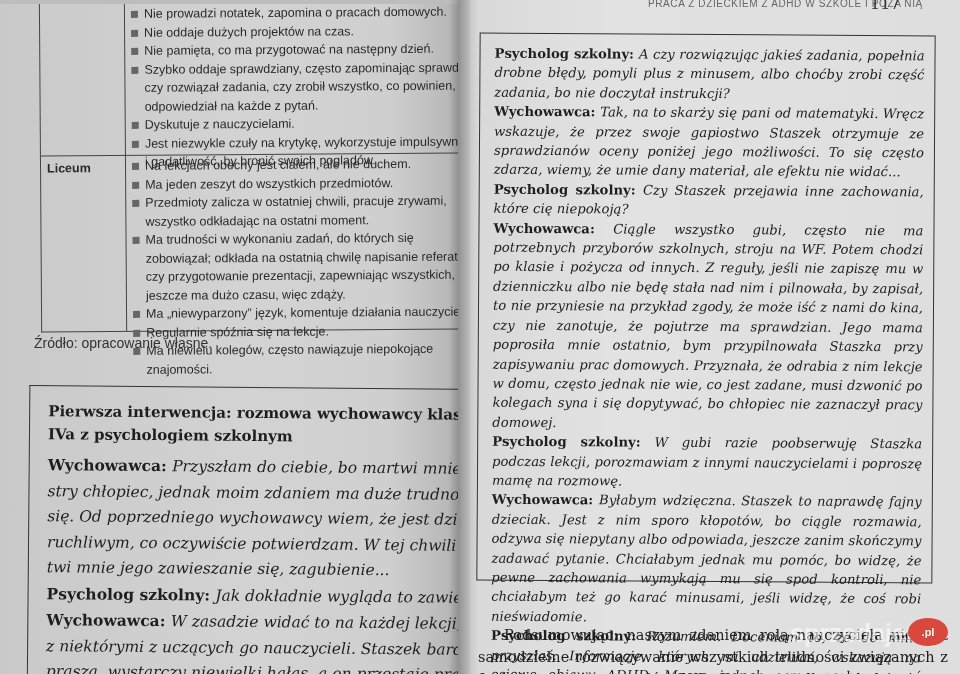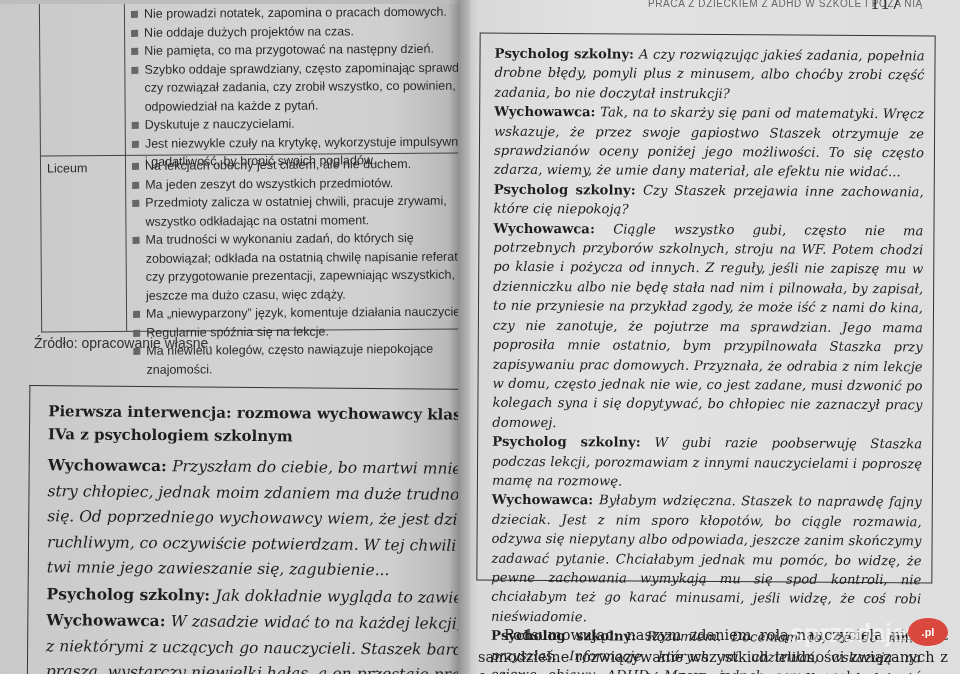--- a/index.html
+++ b/index.html
@@ -28,21 +28,21 @@
       position: absolute; left: 40px; top: -10px; width: 440px; height: 337px;
       border-left: 1px solid #444; border-bottom: 1px solid #444;
       font-family: "Liberation Sans", sans-serif; font-size: 12.5px; color: #2a2a2a;
       transform: rotate(-0.4deg);
     }
     .table .col-divider { position: absolute; left: 84px; top: 0; bottom: 0; border-left: 1px solid #444; }
     .table .row-divider { position: absolute; left: 0; right: 0; top: 160px; border-top: 1px solid #444; }
     .row { position: absolute; left: 0; right: 0; }
     .row.r1 { top: 10px; }
     .row.r2 { top: 162px; }
-    .row-label { position: absolute; left: 6px; top: 4px; font-weight: normal; font-size: 12.5px; }
+    .row-label { position: absolute; left: 6px; top: 4px; font-weight: bold; font-size: 12.5px; }
     .bullets { position: absolute; left: 90px; right: 0; list-style: none; }
     .bullets li { position: relative; padding-left: 14px; line-height: 18.5px; white-space: normal; }
     .bullets li::before {
       content: ""; position: absolute; left: 1px; top: 6px; width: 7px; height: 7px; background: #666;
     }
     .source-note {
       position: absolute; left: 34px; top: 331px;
       font-family: Liberation Sans, sans-serif; font-size: 14px; color: #333;
     }
 

